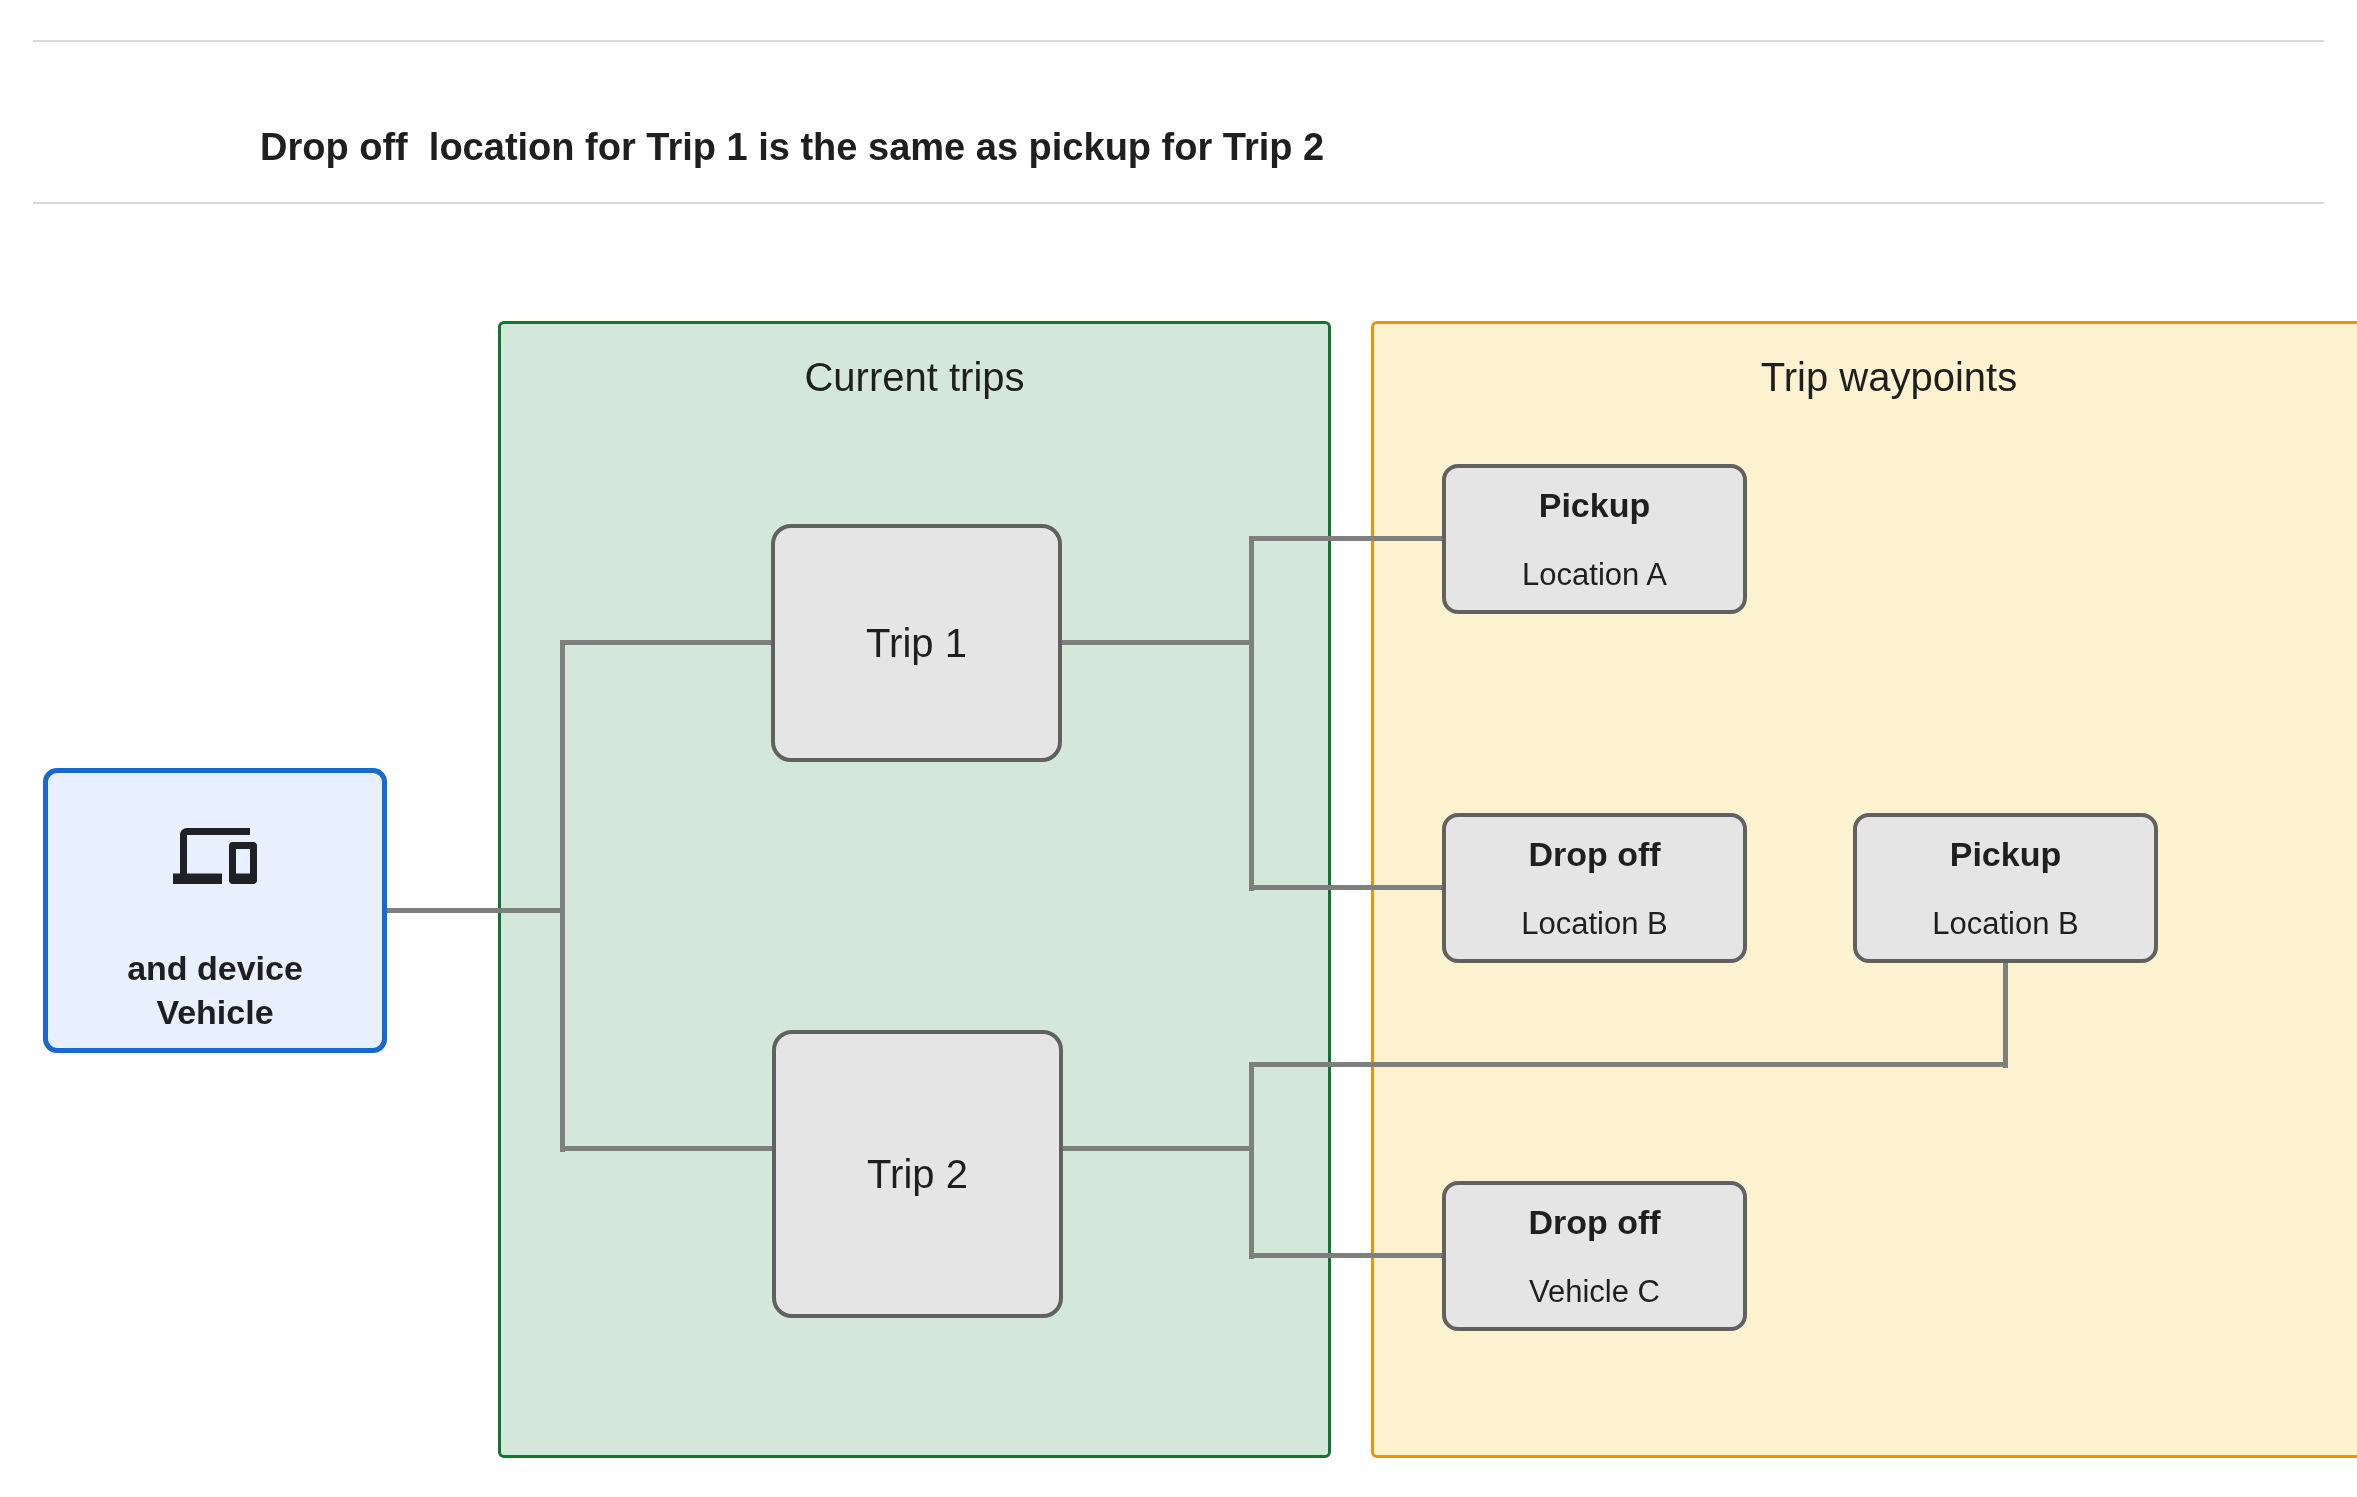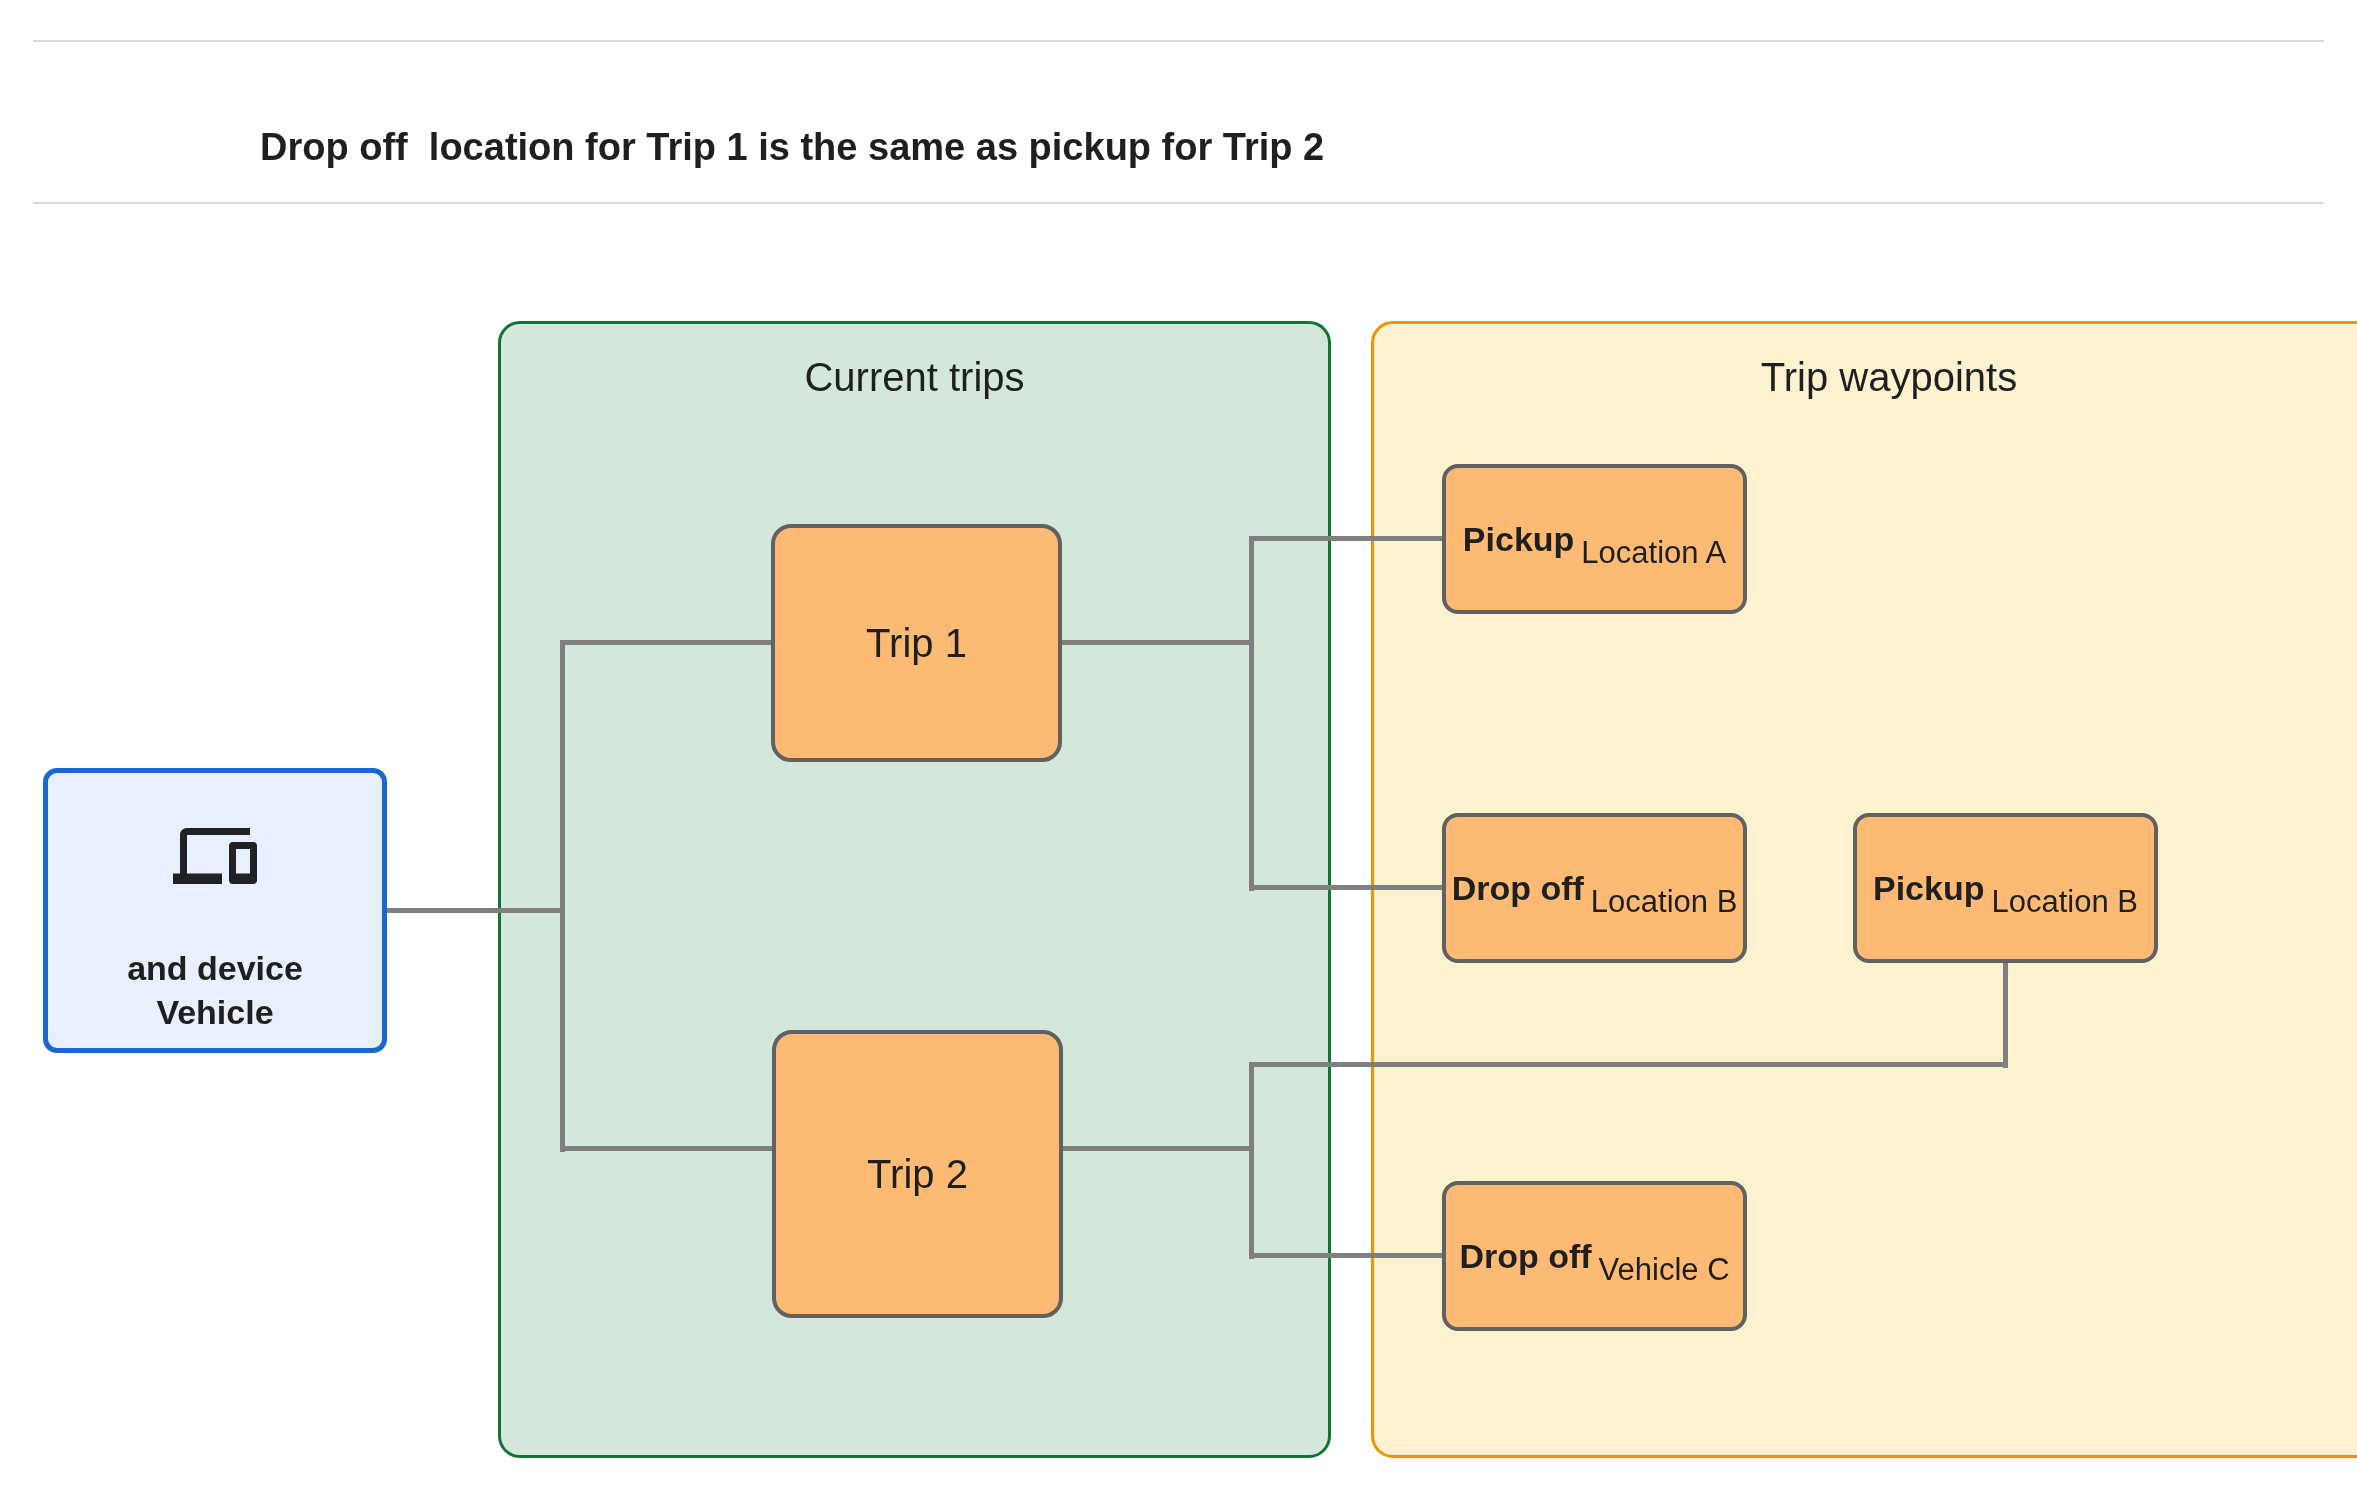--- a/index.html
+++ b/index.html
@@ -9,28 +9,28 @@
     --node-border:#616161; --connector:#7f7f7f;
     --text:#1f1f1f; --rule:#d9d9d9;
   }
   *{margin:0;padding:0;box-sizing:border-box;}
   html,body{background:#ffffff;}
   body{font-family:"Liberation Sans","DejaVu Sans",sans-serif;color:var(--text);}
   .stage{position:relative;width:2357px;height:1497px;background:#fff;overflow:hidden;}
   .rule{position:absolute;height:2px;background:var(--rule);}
   .hdr-title{position:absolute;font-size:42px;font-weight:bold;line-height:50px;white-space:pre;}
   .hdr-sub{position:absolute;font-size:38px;font-weight:bold;line-height:46px;white-space:pre-wrap;}
-  .container-box{position:absolute;border-radius:22px;text-decoration:underline;}
+  .container-box{position:absolute;border-radius:6px;text-decoration:underline;}
   .container-box.green{background:var(--green-fill);border:3px solid var(--green-border);}
   .container-box.yellow{background:var(--yellow-fill);border:3px solid var(--yellow-border);}
   .container-title{position:absolute;left:0;right:0;top:32px;text-align:center;
     font-size:40px;font-weight:normal;line-height:42px;}
   .conn{position:absolute;background:var(--connector);}
-  .node{position:absolute;background:#fdba74;border:4px solid var(--node-border);
-    display:flex;flex-direction:row;align-items:center;justify-content:center;}
+  .node{position:absolute;background:#e5e5e5;border:4px solid var(--node-border);
+    display:flex;flex-direction:column;align-items:center;justify-content:center;}
   .trip-node{border-radius:20px;}
   .trip-label{font-size:40px;line-height:44px;}
   .wp-node{border-radius:16px;gap:7px;}
   .wp-title{font-size:34px;font-weight:bold;line-height:38px;}
   .wp-sub{font-size:31px;line-height:34px;margin-top:27px;}
   .vehicle-node{position:absolute;background:var(--blue-fill);border:5px solid var(--blue-border);
     border-radius:14px;}
   .vehicle-icon{position:absolute;left:50%;transform:translateX(-50%);top:41px;}
   .vehicle-label{position:absolute;left:0;right:0;bottom:14px;text-align:center;
     font-size:34px;font-weight:bold;line-height:44px;}

